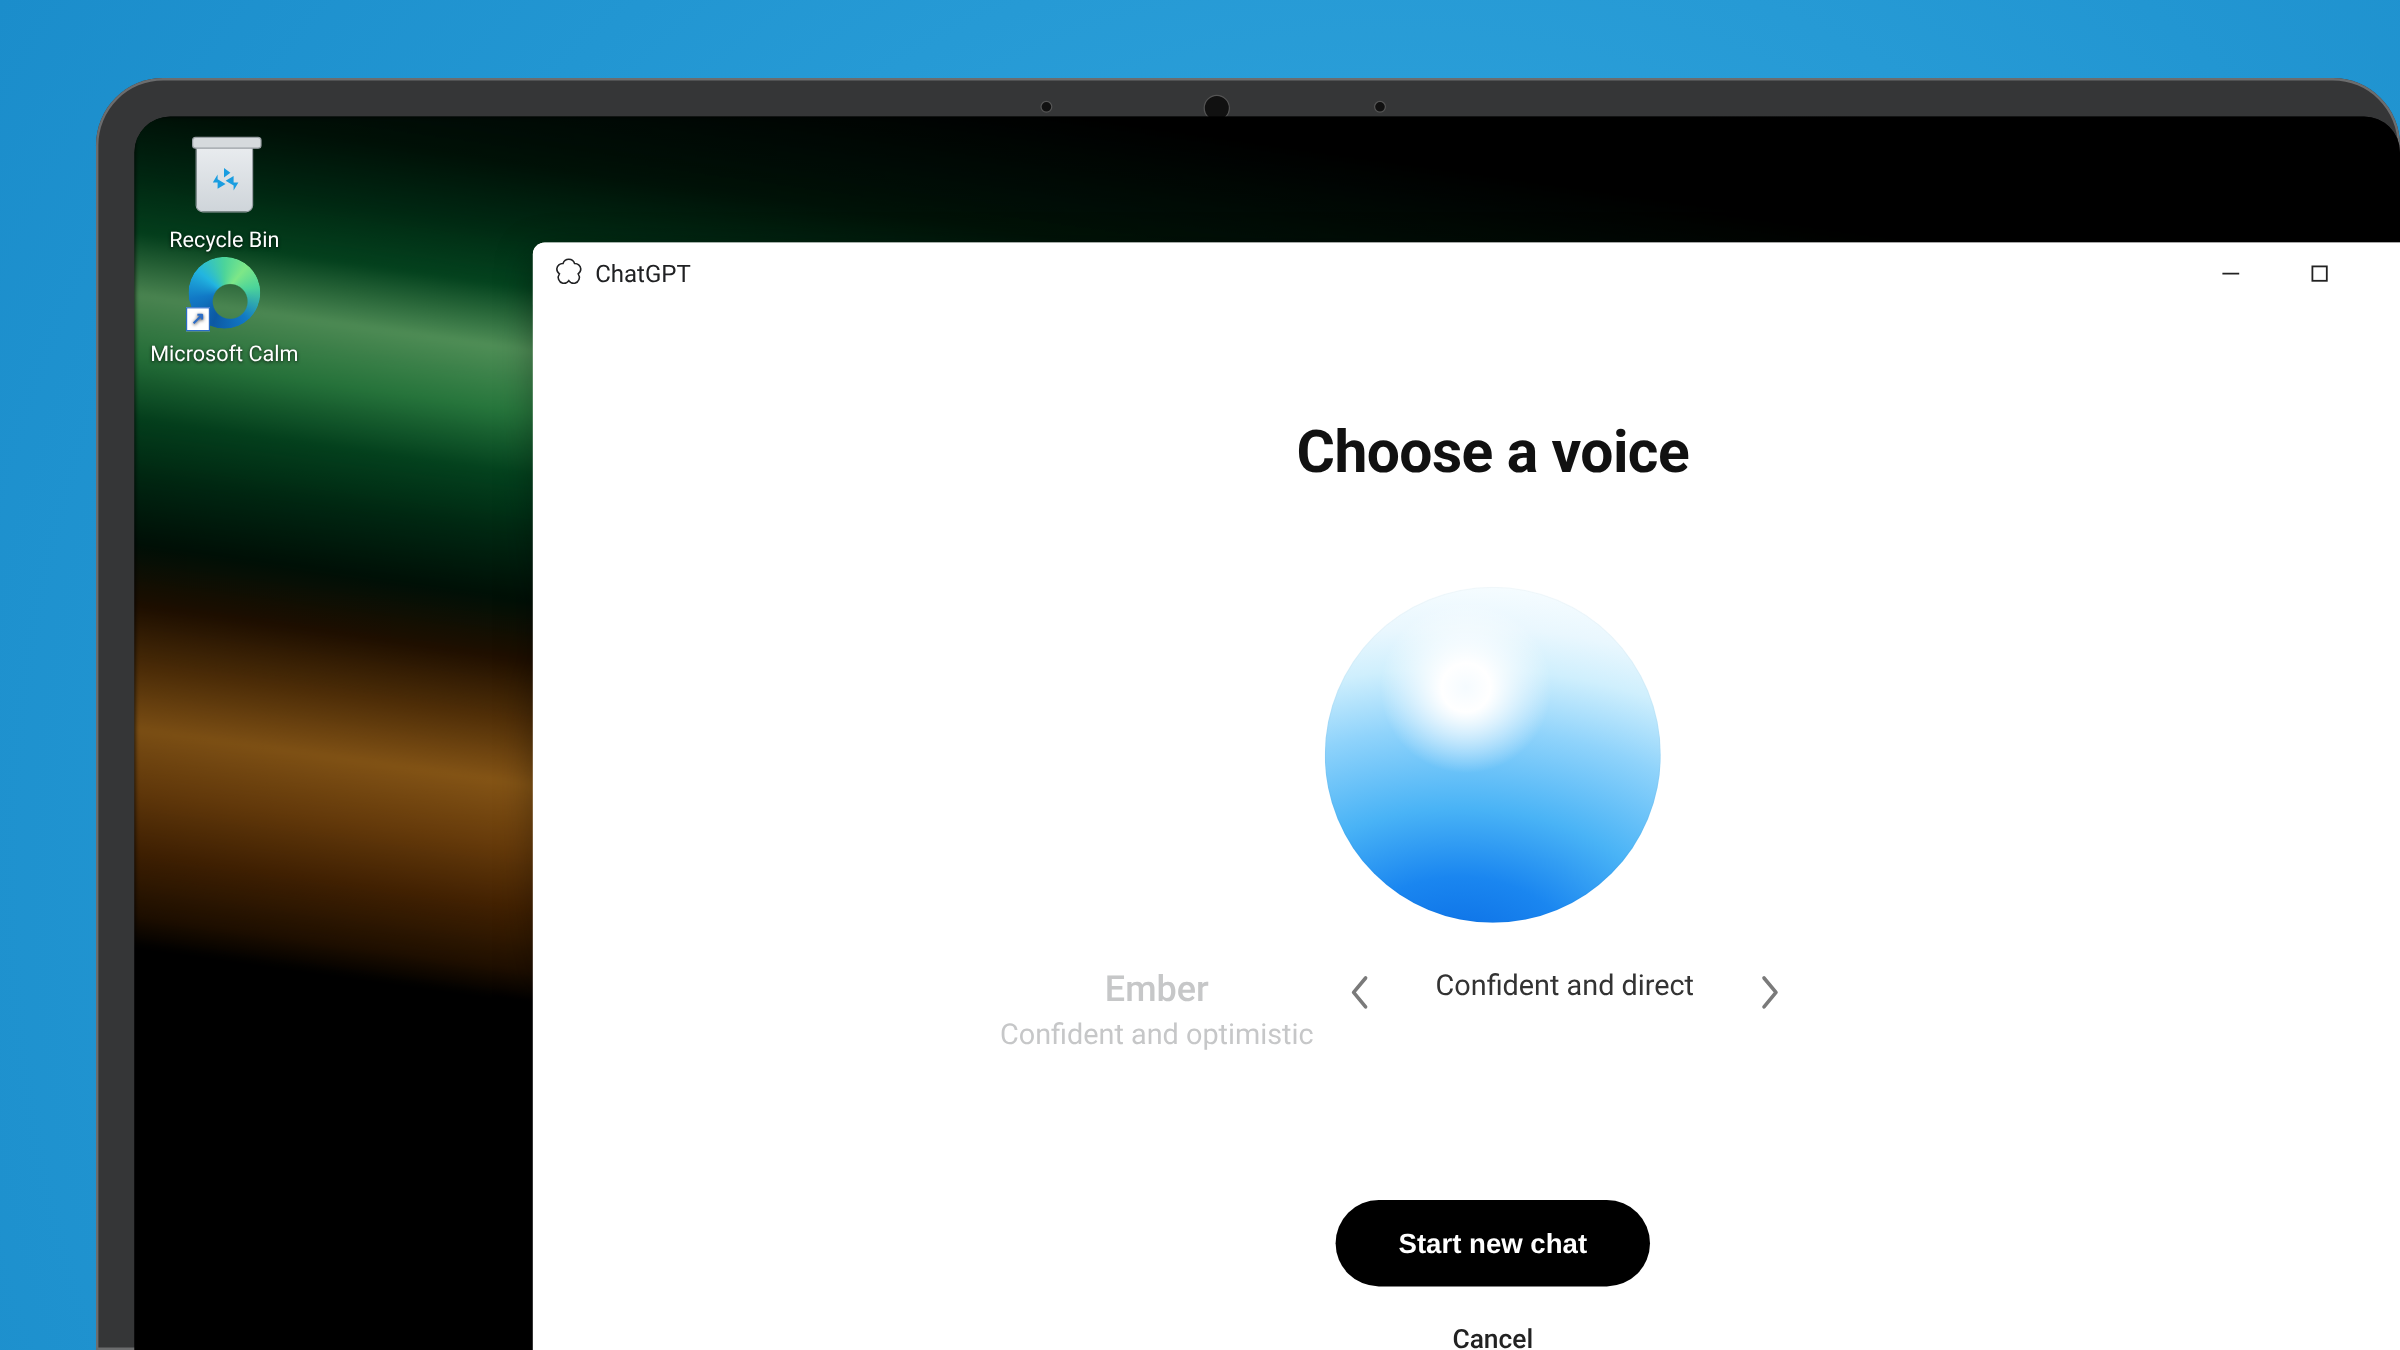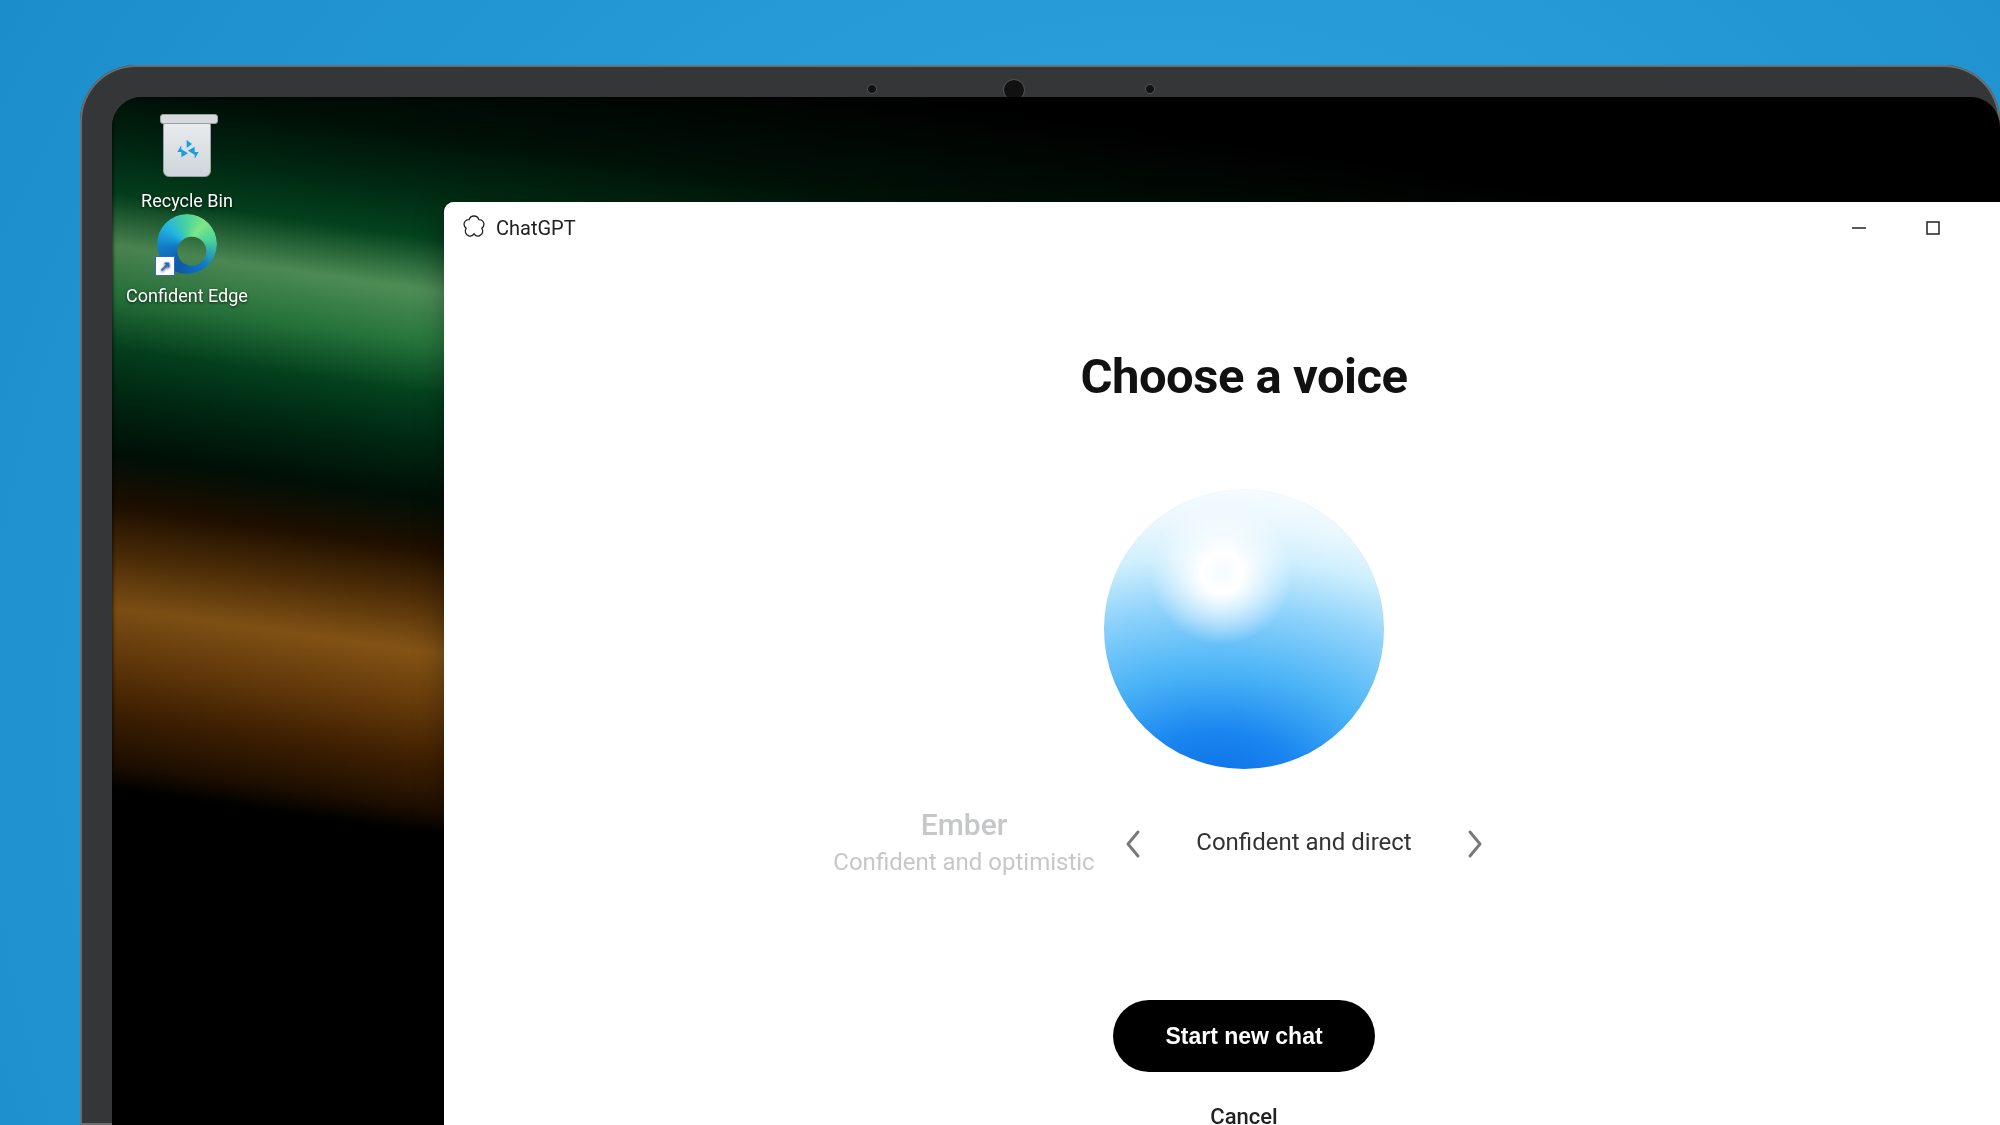--- a/index.html
+++ b/index.html
@@ -173,21 +173,21 @@
     background:
       radial-gradient(circle at 42% 30%, #f5fbff 0%, #ffffff 8%, rgba(255,255,255,0) 28%),
       radial-gradient(ellipse 180% 120% at 40% 108%, #0a6de4 0%, #1a86f0 18%, #49b3f6 35%, #8fd3fb 55%, #cfeffd 70%, #e9f7fe 80%, #f5fcff 90%),
       #eaf6fd;
     box-shadow: inset 0 0 0 1px rgba(0,0,0,0.02);
   }
 
   .carousel {
     margin-top: 38px;
     display: flex;
-    align-items: center;
+    align-items: flex-start;
     gap: 0;
     width: 860px;
     position: relative;
   }
   .voice-option {
     width: 300px;
     text-align: center;
     font-size: 26px;
   }
   .voice-option .opt-name { font-size: 30px; font-weight: 500; margin-bottom: 6px; }
@@ -251,21 +251,21 @@
             </div>
           </div>
           <span>Recycle Bin</span>
         </div>
 
         <div class="desktop-icon">
           <div class="icon-graphic">
             <div class="edge-shape"></div>
             <div class="edge-shortcut">↗</div>
           </div>
-          <span>Confident Edge</span>
+          <span>Microsoft Calm</span>
         </div>
 
       </div>
 
       <div class="app-window">
 
         <div class="titlebar">
           <span>
             <svg width="24" height="24" viewBox="0 0 24 24" fill="none">
               <path d="M12 2a5 5 0 0 1 4.8 3.6A5 5 0 0 1 22 10a5 5 0 0 1-2.2 4.2A5 5 0 0 1 17 22a5 5 0 0 1-5-2.2A5 5 0 0 1 7 22a5 5 0 0 1-2.8-7.8A5 5 0 0 1 2 10a5 5 0 0 1 5.2-4.4A5 5 0 0 1 12 2z" stroke="#202123" stroke-width="1.3" fill="none"></path>

